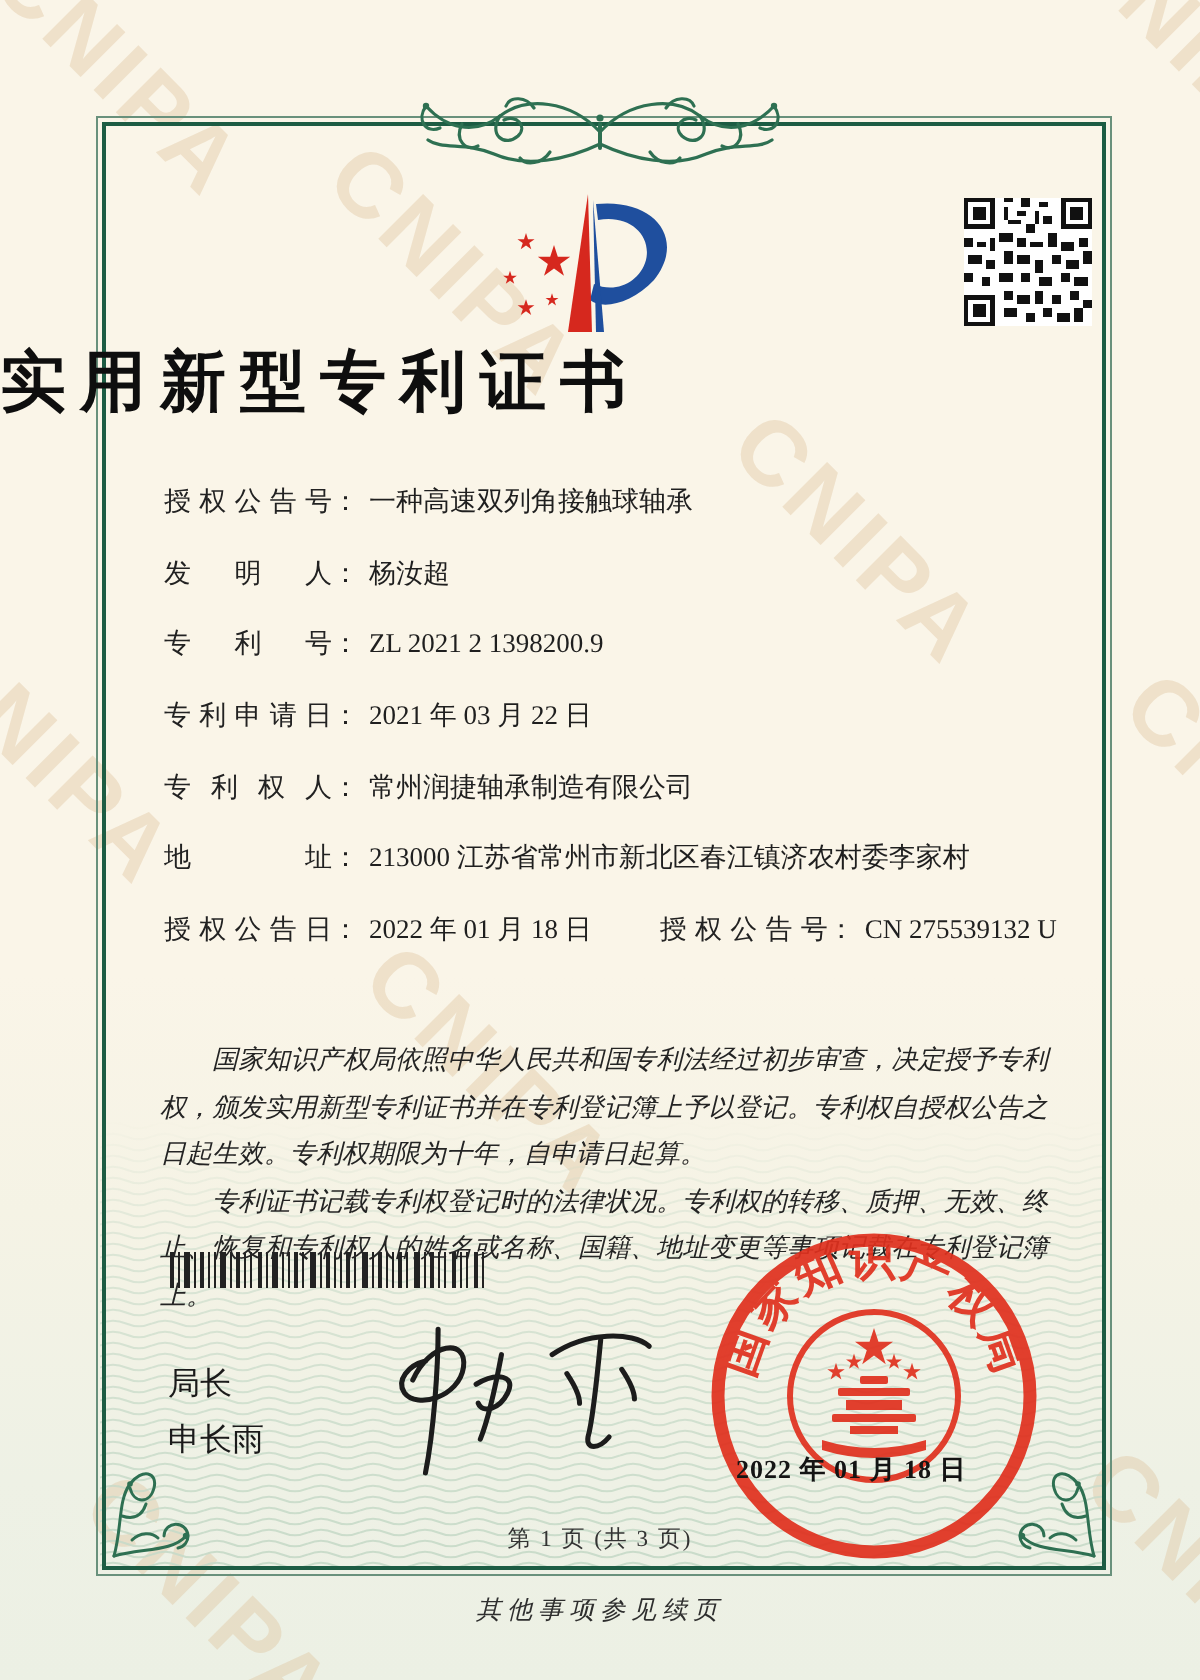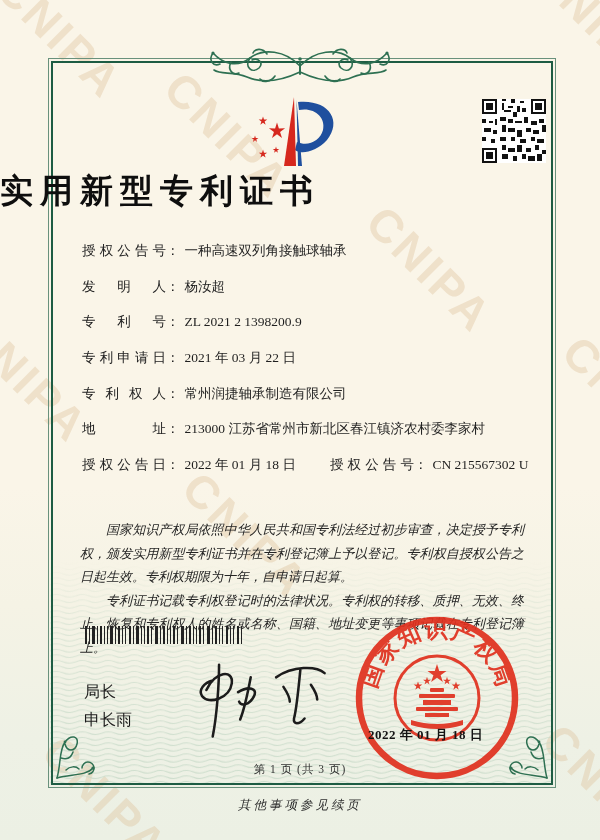--- a/index.html
+++ b/index.html
@@ -232,21 +232,21 @@
     <div class="frow">
       <span class="flabel">专利申请日</span><span class="fcolon">：</span><span class="fvalue">2021 年 03 月 22 日</span>
     </div>
     <div class="frow">
       <span class="flabel">专利权人</span><span class="fcolon">：</span><span class="fvalue">常州润捷轴承制造有限公司</span>
     </div>
     <div class="frow">
       <span class="flabel">地址</span><span class="fcolon">：</span><span class="fvalue">213000 江苏省常州市新北区春江镇济农村委李家村</span>
     </div>
     <div class="frow">
-      <span class="flabel">授权公告日</span><span class="fcolon">：</span><span class="fvalue">2022 年 01 月 18 日</span><span class="fpair2"><span class="flabel">授权公告号</span><span class="fcolon">：</span><span class="fvalue">CN 215567302 U</span></span>
+      <span class="flabel">授权公告日</span><span class="fcolon">：</span><span class="fvalue">2022 年 01 月 18 日</span><span class="fpair2"><span class="flabel">授权公告号</span><span class="fcolon">：</span><span class="fvalue">CN 275539132 U</span></span>
     </div>
   </div>
 
   <div class="bodytext">
     <p>国家知识产权局依照中华人民共和国专利法经过初步审查，决定授予专利权，颁发实用新型专利证书并在专利登记簿上予以登记。专利权自授权公告之日起生效。专利权期限为十年，自申请日起算。</p>
     <p>专利证书记载专利权登记时的法律状况。专利权的转移、质押、无效、终止、恢复和专利权人的姓名或名称、国籍、地址变更等事项记载在专利登记簿上。</p>
   </div>
 
   <svg class="abs" style="left:84px;top:626px;" width="162" height="18" viewBox="0 0 160 18" shape-rendering="crispEdges">
     <g fill="#222">

